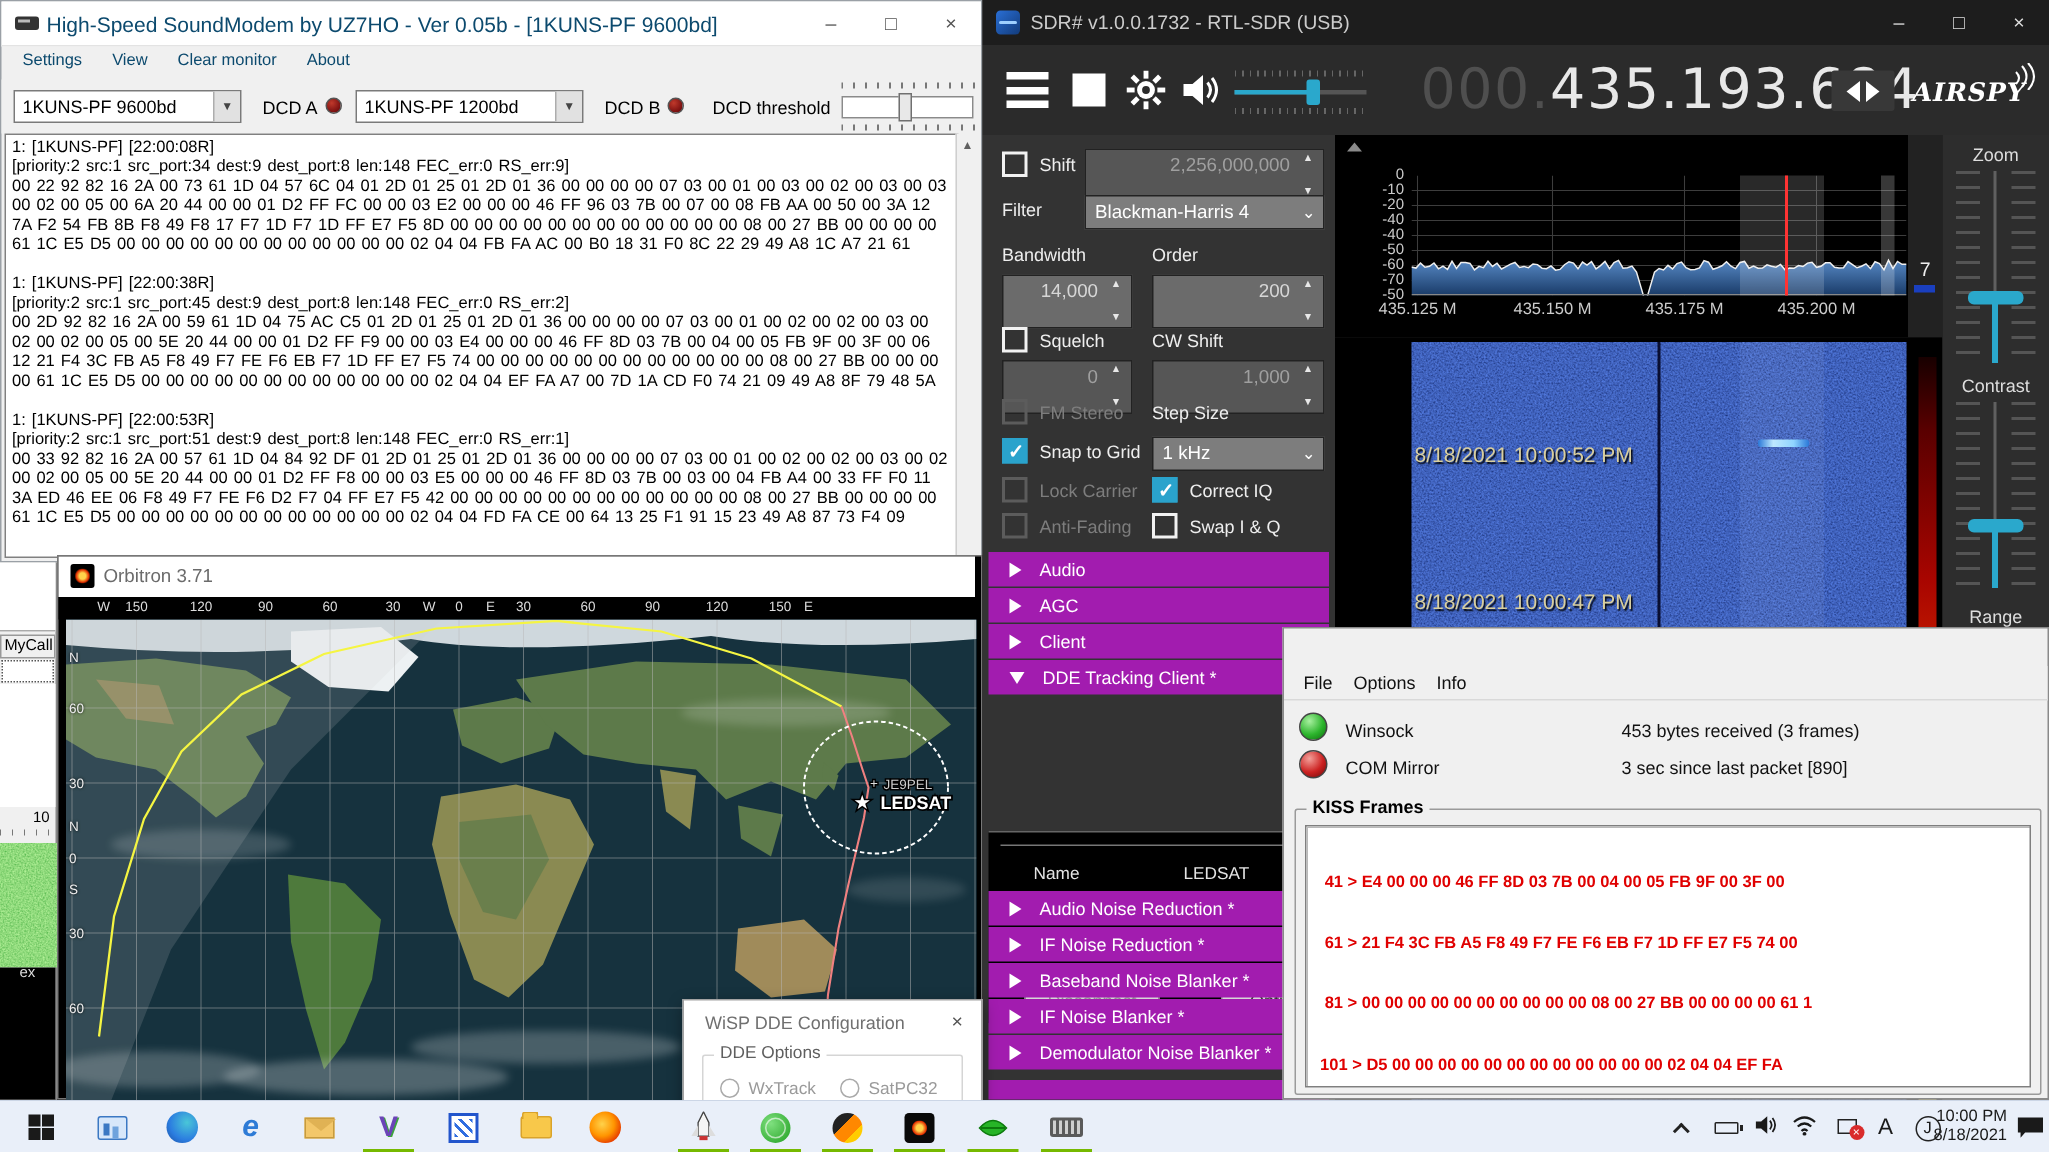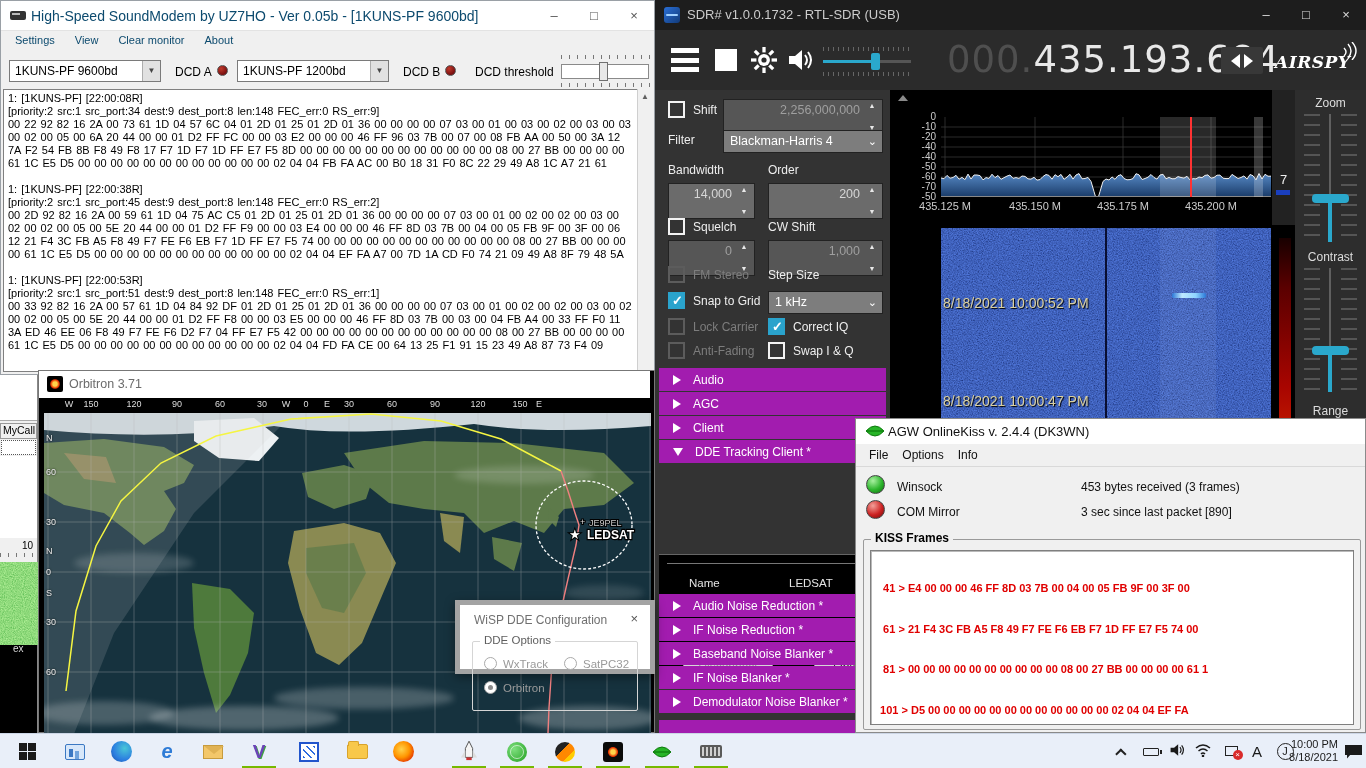--- a/index.html
+++ b/index.html
@@ -48,21 +48,21 @@
   .orb-title{position:absolute;left:0;top:0;right:4px;height:27px;background:#fff}
   .orb-title .ttl{position:absolute;left:30px;top:6px;font-size:12.5px;color:#6b6b6b}
   .orb-icon{position:absolute;left:8px;top:5px;width:16px;height:16px;background:#000;border-radius:2px;overflow:hidden}
   .orb-icon:after{content:"";position:absolute;left:3px;top:3px;width:10px;height:10px;background:radial-gradient(circle,#ffd24a 0 30%,#e33000 60%,transparent 75%)}
   .lonstrip{position:absolute;left:0;top:27px;right:0;height:15px;background:#000}
   .lonstrip span{position:absolute;top:1px;transform:translateX(-50%);font-size:9px;color:#ddd}
   .latlbl{position:absolute;left:7px;transform:translateY(-50%);font-size:9px;color:#eee;text-shadow:0 0 2px #000;z-index:3}
   .mapwrap{position:absolute;left:5px;top:42px;width:607px;height:321px;background:#16323e}
 
   
-  #wisp{left:455px;top:600px;width:200px;height:74px;background:#fff;border:5px solid #a3a3a3;box-shadow:0 3px 10px rgba(0,0,0,.4);z-index:3}
+  #wisp{left:455px;top:666px;width:200px;height:74px;background:#fff;border:1px solid #a3a3a3;box-shadow:0 3px 10px rgba(0,0,0,.4);z-index:3}
   .wisp-title{position:absolute;left:14px;top:8px;font-size:12px;color:#707070}
   .wisp-x{position:absolute;right:12px;top:6px;font-size:13px;color:#555}
   .wisp-group{position:absolute;left:12px;top:36px;right:12px;height:70px;border:1px solid #d5d5d5;border-radius:2px}
   .wisp-grouplbl{position:absolute;left:20px;top:29px;background:#fff;padding:0 4px;font-size:11.5px;color:#5f5f5f}
   .radio{width:13px;height:13px;border-radius:50%;border:1px solid #aaa;background:#fff;display:inline-block}
   .radio.sel:after{content:"";display:block;width:5px;height:5px;border-radius:50%;background:#8a8a8a;margin:3px}
   .wisp-row{position:absolute;display:flex;align-items:center;gap:6px;font-size:11.5px;color:#9a9a9a}
 
   
   #sdrsharp{left:655px;top:0;width:711px;height:735px;background:#2b2b2b;z-index:2}
@@ -632,27 +632,20 @@
           <div class="vticksR"></div>
           <div class="vtrk"></div>
         <div class="vfill" style="top:82px;bottom:0"></div>
         <div class="vhnd" style="top:78px"></div>
       </div>
       <span class="slbl2" style="top:314px">Range</span>
     </div>
   </section>
 
   <section class="abs" id="agw">
-    <div class="agw-title">
-      <svg class="lips" width="20" height="14" viewBox="0 0 20 14">
-        <path d="M1,7 Q10,-3 19,7 Q10,17 1,7 Z" fill="#27b427" stroke="#0d7a0d"></path>
-        <line x1="2" y1="7" x2="18" y2="7" stroke="#0d7a0d" stroke-width="1.2"></line>
-      </svg>
-      <span class="ttl">AGW OnlineKiss v. 2.4.4  (DK3WN)</span>
-    </div>
     <div class="agw-menu">
       <span>File</span>
       <span>Options</span>
       <span>Info</span>
     </div>
     <span class="ball green" style="left:10px;top:56px"></span>
     <span class="agw-lbl" style="left:41px;top:61px">Winsock</span>
     <span class="agw-lbl" style="left:225px;top:61px">453 bytes received (3 frames)</span>
     <span class="ball red" style="left:10px;top:81px"></span>
     <span class="agw-lbl" style="left:41px;top:86px">COM Mirror</span>

